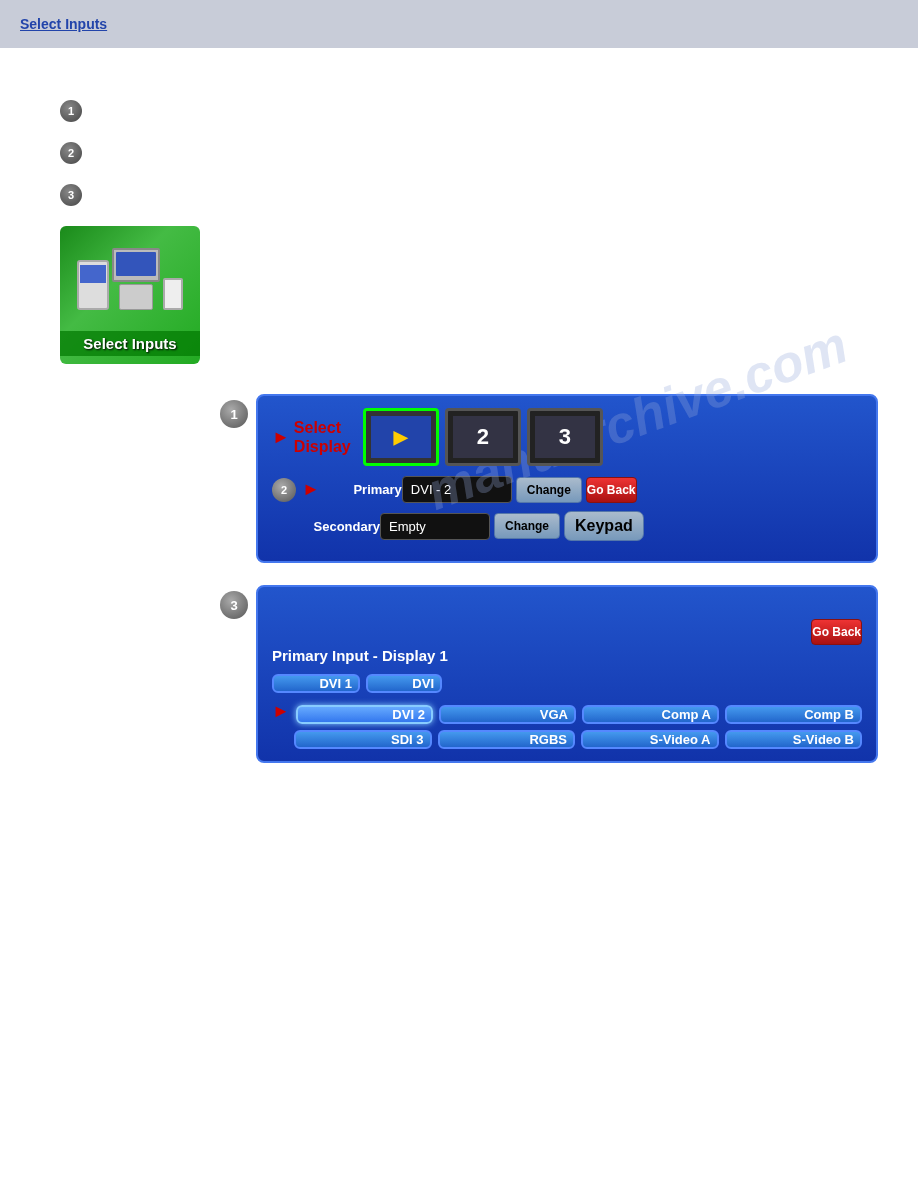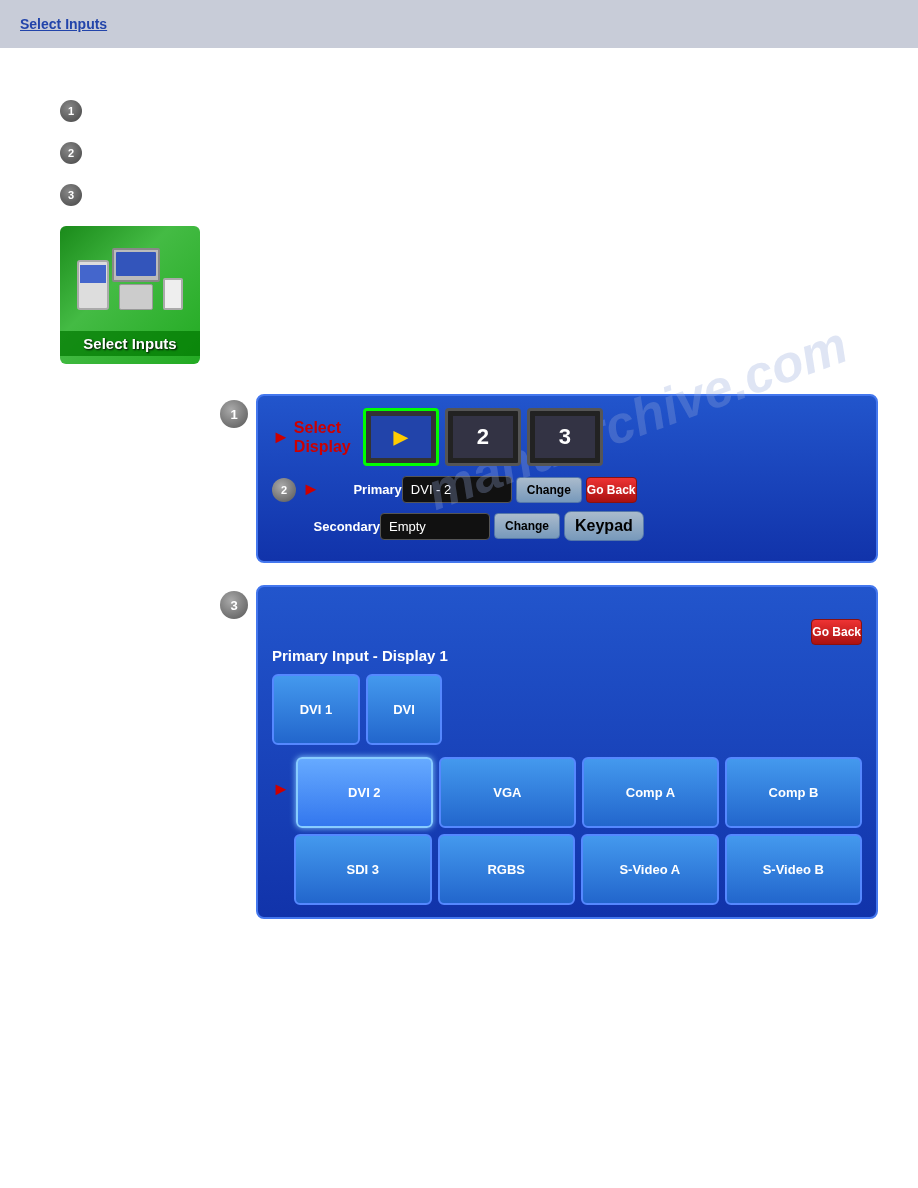--- a/index.html
+++ b/index.html
@@ -293,23 +293,23 @@
       gap: 6px;
       margin-top: 6px;
     }
     .btn-input {
       background: linear-gradient(180deg, #4499ee, #2266cc);
       border: 2px solid #5588ff;
       border-radius: 6px;
       color: #fff;
       font-size: 13px;
       font-weight: bold;
-      padding: 26px 6px;
-      cursor: pointer;
-      text-align: center;
+      padding: 0 6px;
+      cursor: pointer;
+      text-align: right;
     }
     .btn-input.active-input {
       background: linear-gradient(180deg, #66aaff, #3377ee);
       border: 2px solid #88ccff;
       box-shadow: 0 0 6px #88ccff;
     }
     .btn-input sub {
       font-size: 8px;
     }
 

